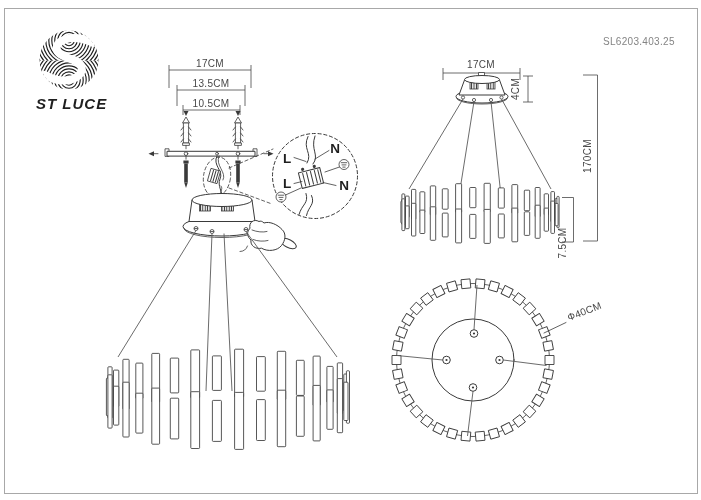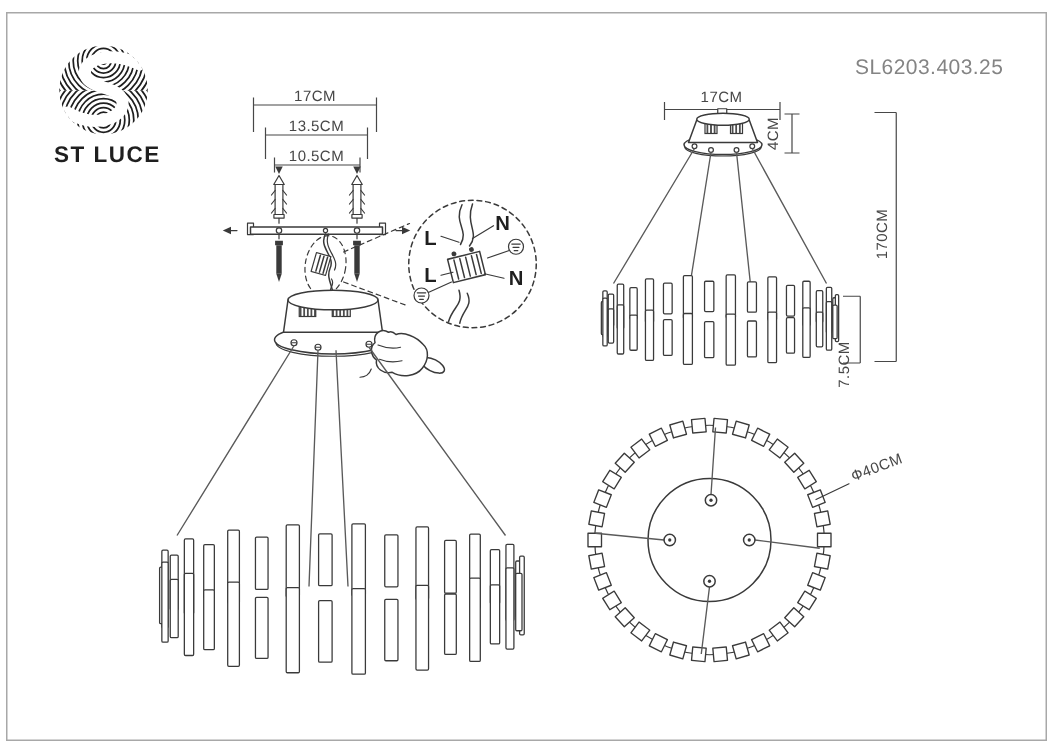--- a/index.html
+++ b/index.html
@@ -7,22 +7,22 @@
   }
   html,body{margin:0;padding:0;background:#fff;}
   body{width:701px;height:500px;position:relative;overflow:hidden;
        font-family:"Liberation Sans",sans-serif;}
   .page{position:absolute;inset:0;background:#fff;}
   .frame{position:absolute;left:4px;top:8px;width:694px;height:486px;
          border:1px solid var(--border);box-sizing:border-box;}
   .logo{position:absolute;left:36px;top:30px;width:66px;text-align:center;}
   .logo-mark{width:60px;height:60px;margin:0 auto;}
   .logo-text{margin-top:5px;font-weight:bold;font-size:15px;letter-spacing:1px;
-             color:var(--ink);white-space:nowrap;}
-  .model{position:absolute;left:570px;top:36px;font-size:14px;color:var(--muted);
+             color:var(--ink);white-space:nowrap;font-style:italic;}
+  .model{position:absolute;left:603px;top:36px;font-size:10px;color:var(--muted);
          letter-spacing:.3px;}
   svg.art{position:absolute;left:0;top:0;}
   .s{stroke:var(--line);fill:none;stroke-width:1;stroke-linecap:round;stroke-linejoin:round;}
   .sf{stroke:var(--line);fill:#fff;stroke-width:1;stroke-linejoin:round;}
   .thin{stroke-width:.8;}
   .dash{stroke-dasharray:3.2 2.6;}
   .dark{fill:var(--line);stroke:none;}
   .dim-line{stroke:var(--dim);stroke-width:.8;fill:none;}
   .cable{stroke:#5a5a5a;stroke-width:.9;fill:none;}
   .vent{fill:url(#hatch);stroke:var(--line);stroke-width:.8;}

